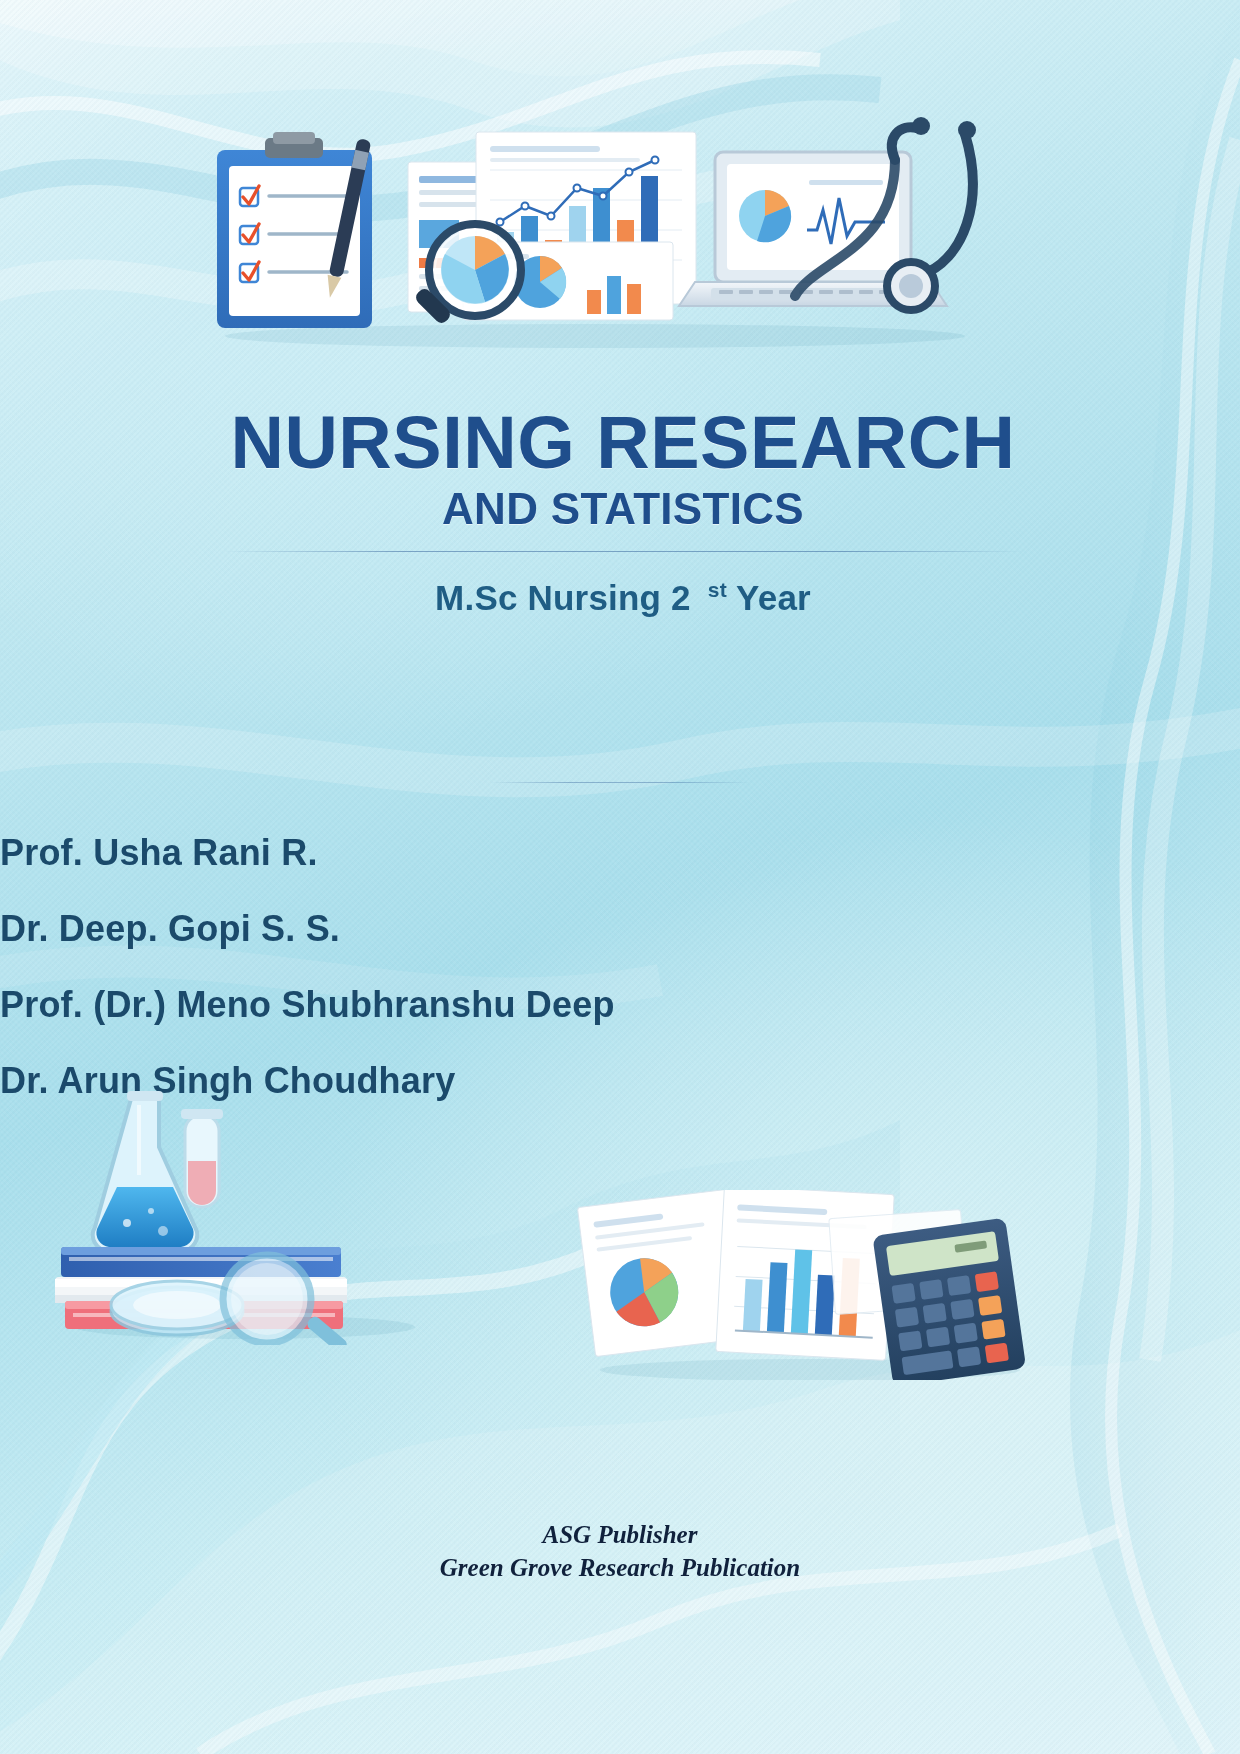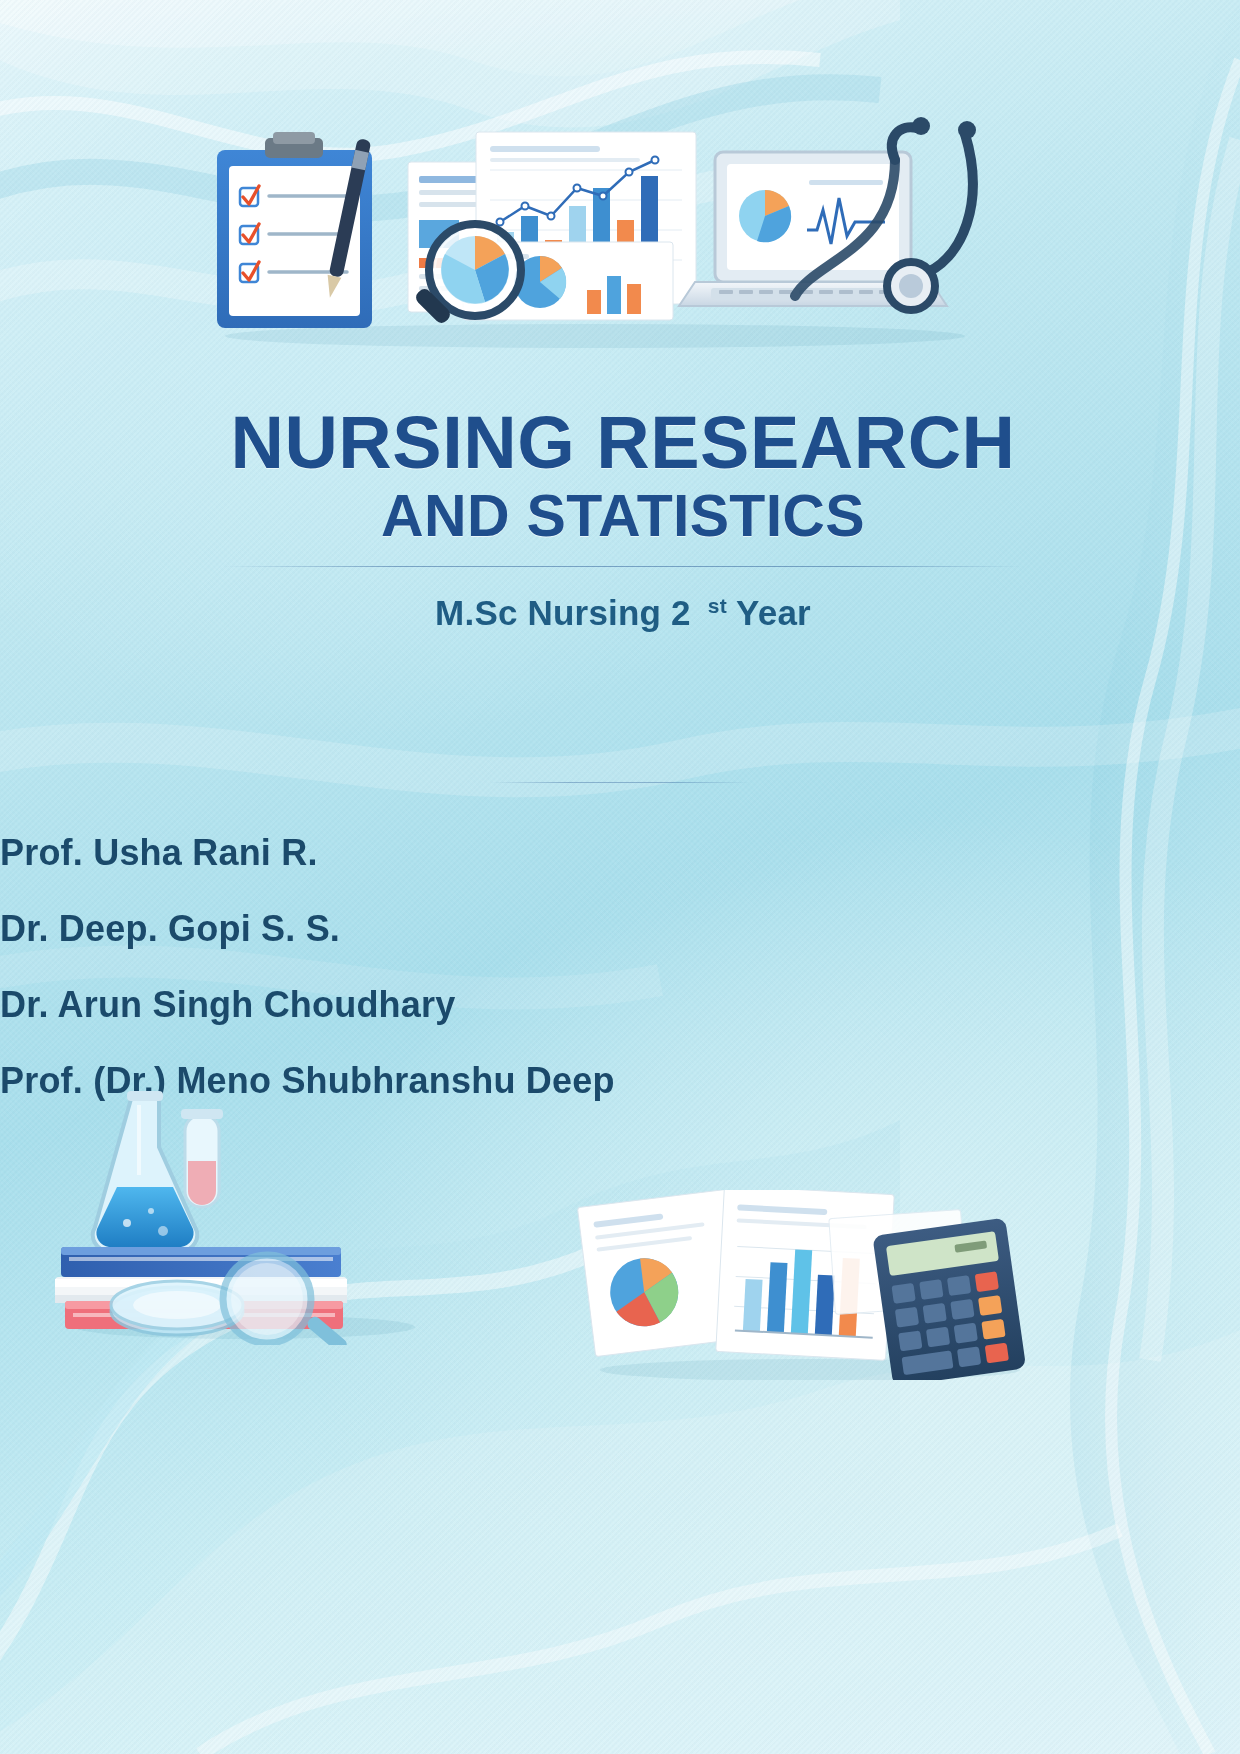--- a/index.html
+++ b/index.html
@@ -54,21 +54,21 @@
     font-size: 74px;
     letter-spacing: 0.5px;
     color: #1f4e8c;
     line-height: 1.02;
     margin: 0;
     text-shadow: 0 1px 0 rgba(255,255,255,0.6);
   }
   .title-sub {
     font-family: "Liberation Sans", sans-serif;
     font-weight: bold;
-    font-size: 59px;
+    font-size: 44px;
     color: #1f4e8c;
     line-height: 1.05;
     margin: 6px 0 0 0;
     letter-spacing: 0.3px;
     text-shadow: 0 1px 0 rgba(255,255,255,0.6);
   }
   .rule {
     width: 800px;
     height: 1px;
     margin: 18px auto 0 auto;
@@ -350,22 +350,22 @@
     <div class="course">
       <span>M.Sc Nursing 2</span><sup>st</sup><span> Year</span>
     </div>
   </div>
 
   <div class="divider-short"></div>
 
   <div class="authors">
     <p class="author">Prof. Usha Rani R.</p>
     <p class="author">Dr. Deep. Gopi S. S.</p>
+    <p class="author">Prof. (Dr.) Meno Shubhranshu Deep</p>
     <p class="author">Dr. Arun Singh Choudhary</p>
-    <p class="author">Prof. (Dr.) Meno Shubhranshu Deep</p>
   </div>
 
   <svg class="art-bottom-left" viewBox="0 0 380 270">
     <defs>
       <linearGradient id="flaskLiq" x1="0" y1="0" x2="0" y2="1">
         <stop offset="0%" stop-color="#4fb7ee"></stop>
           <stop offset="100%" stop-color="#1f7ec4"></stop>
       </linearGradient>
       <linearGradient id="bookBlue" x1="0" y1="0" x2="1" y2="0">
         <stop offset="0%" stop-color="#2f5fae"></stop>
@@ -481,14 +481,18 @@
         <rect x="408" y="88" width="22" height="18" rx="3"></rect>
         <rect x="408" y="160" width="22" height="18" rx="3"></rect>
       </g>
       <g fill="#f4a259">
         <rect x="408" y="112" width="22" height="18" rx="3"></rect>
         <rect x="408" y="136" width="22" height="18" rx="3"></rect>
       </g>
     </g>
   </svg>
 
+  <div class="publisher">
+    <div class="line1">ASG Publisher</div>
+    <div class="line2">Green Grove Research Publication</div>
+  </div>
 
 </div>
 
 </body></html>

